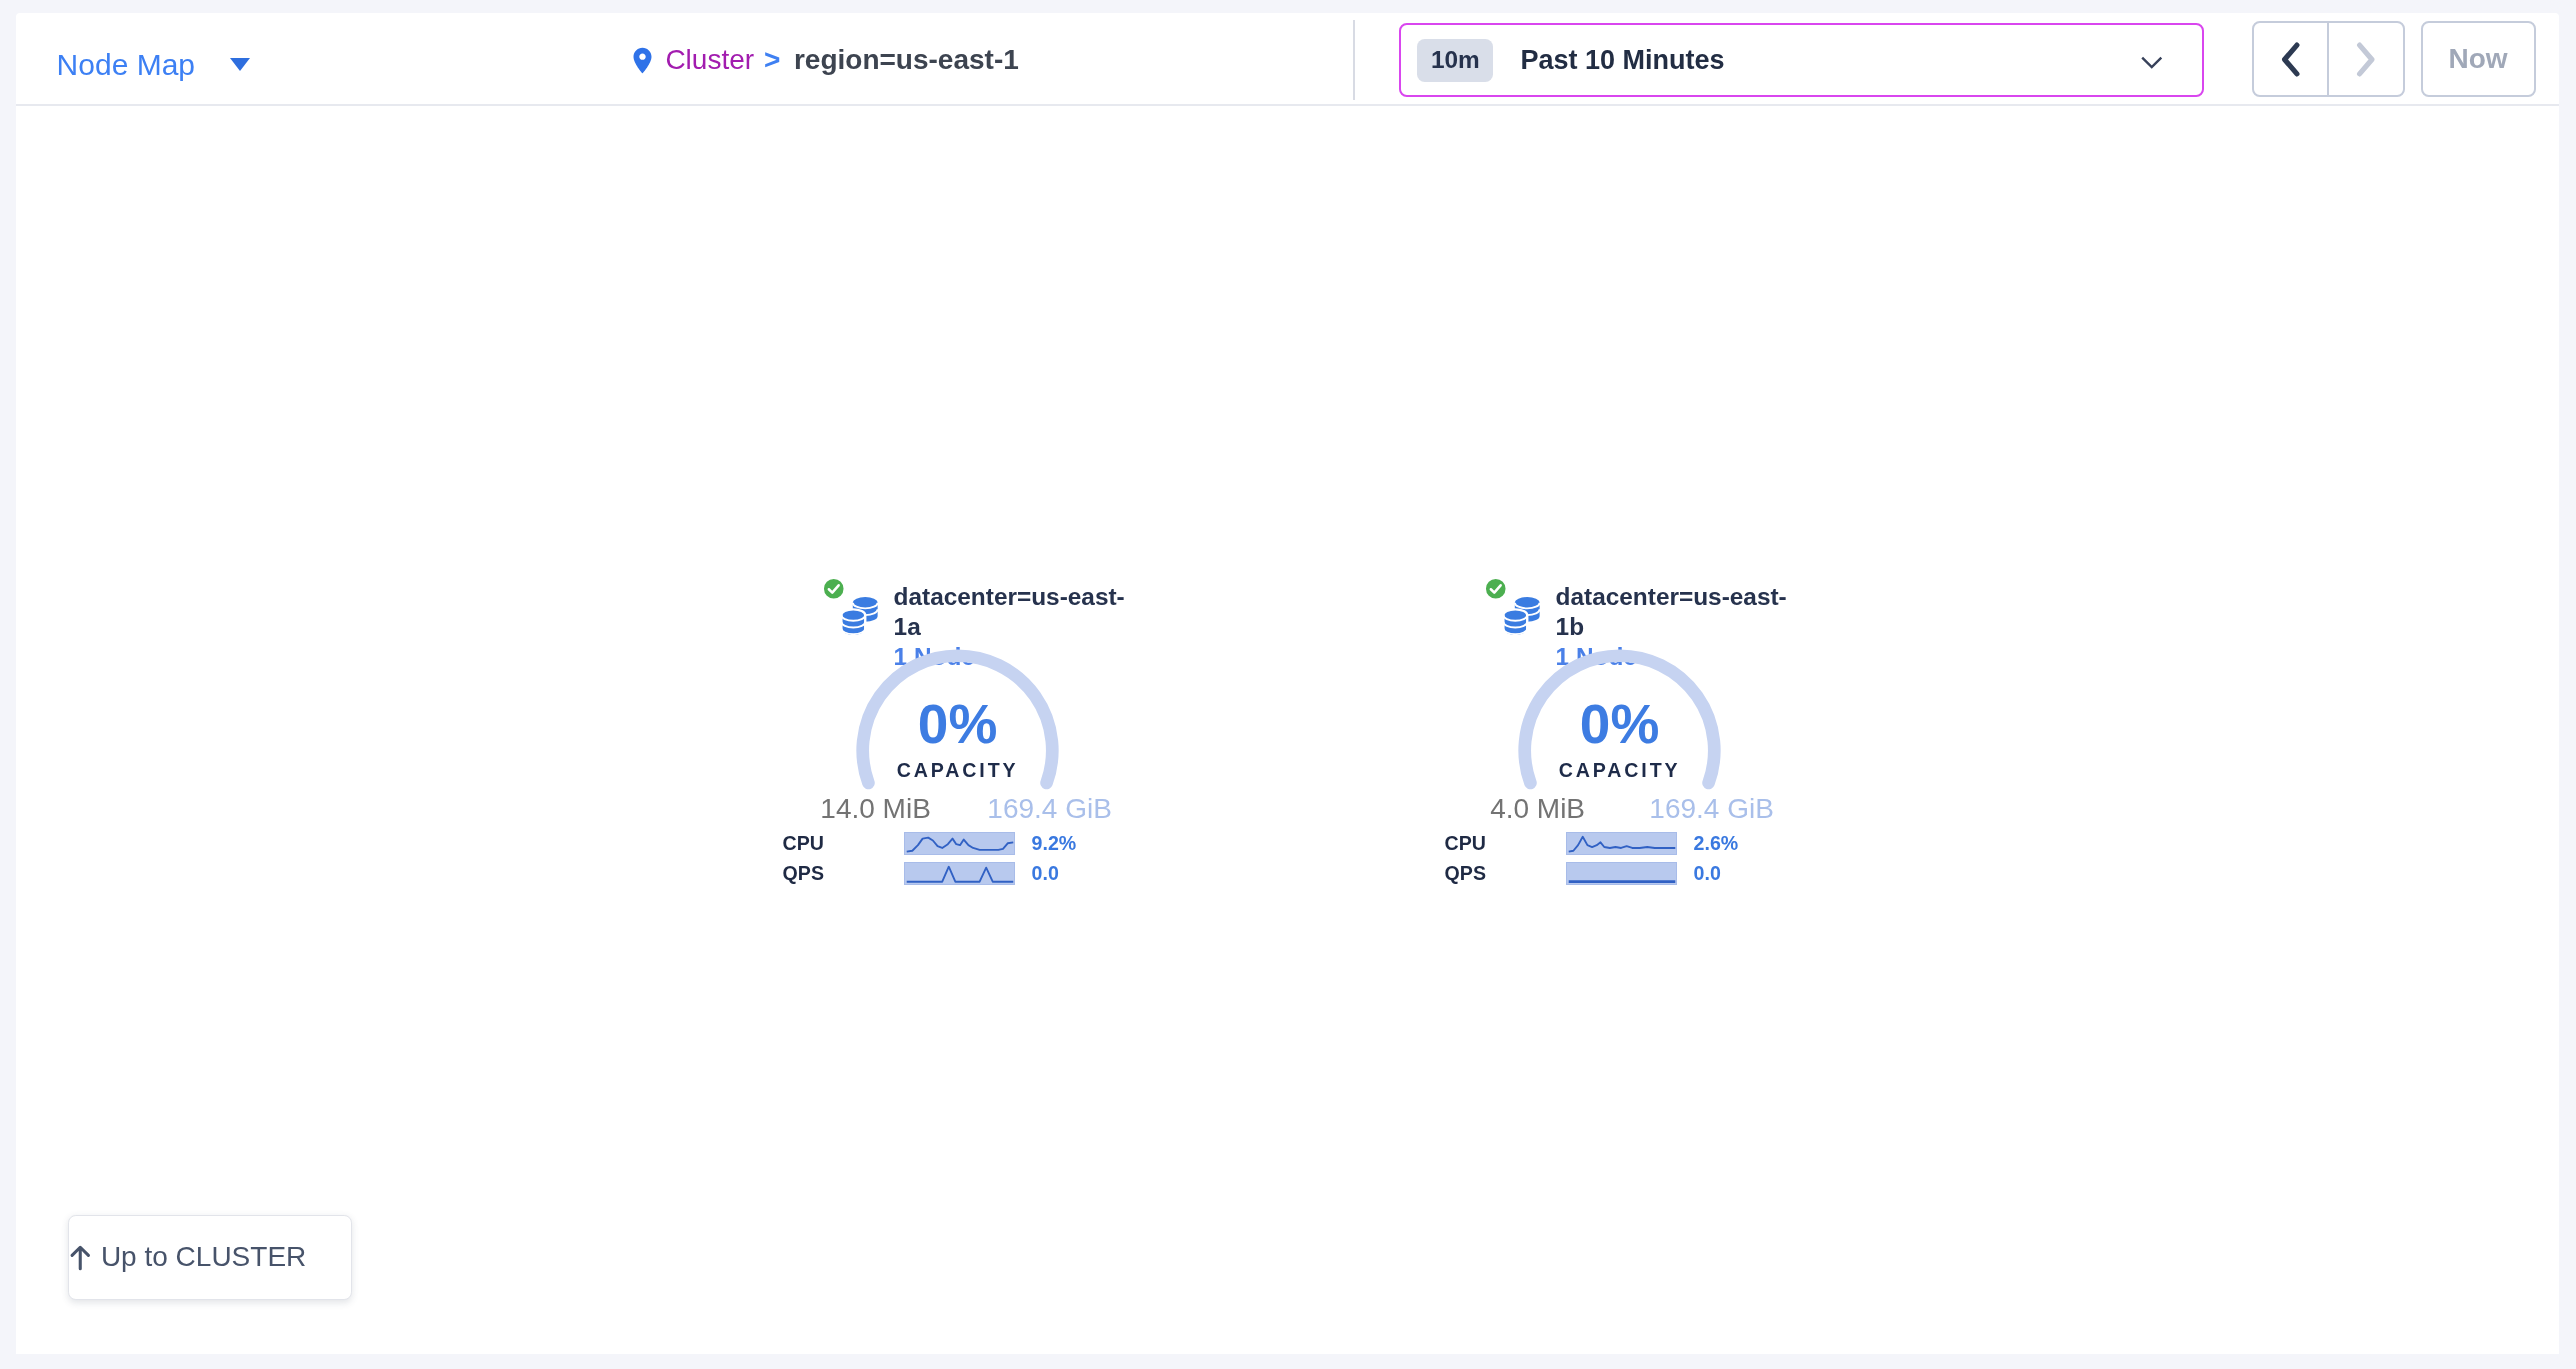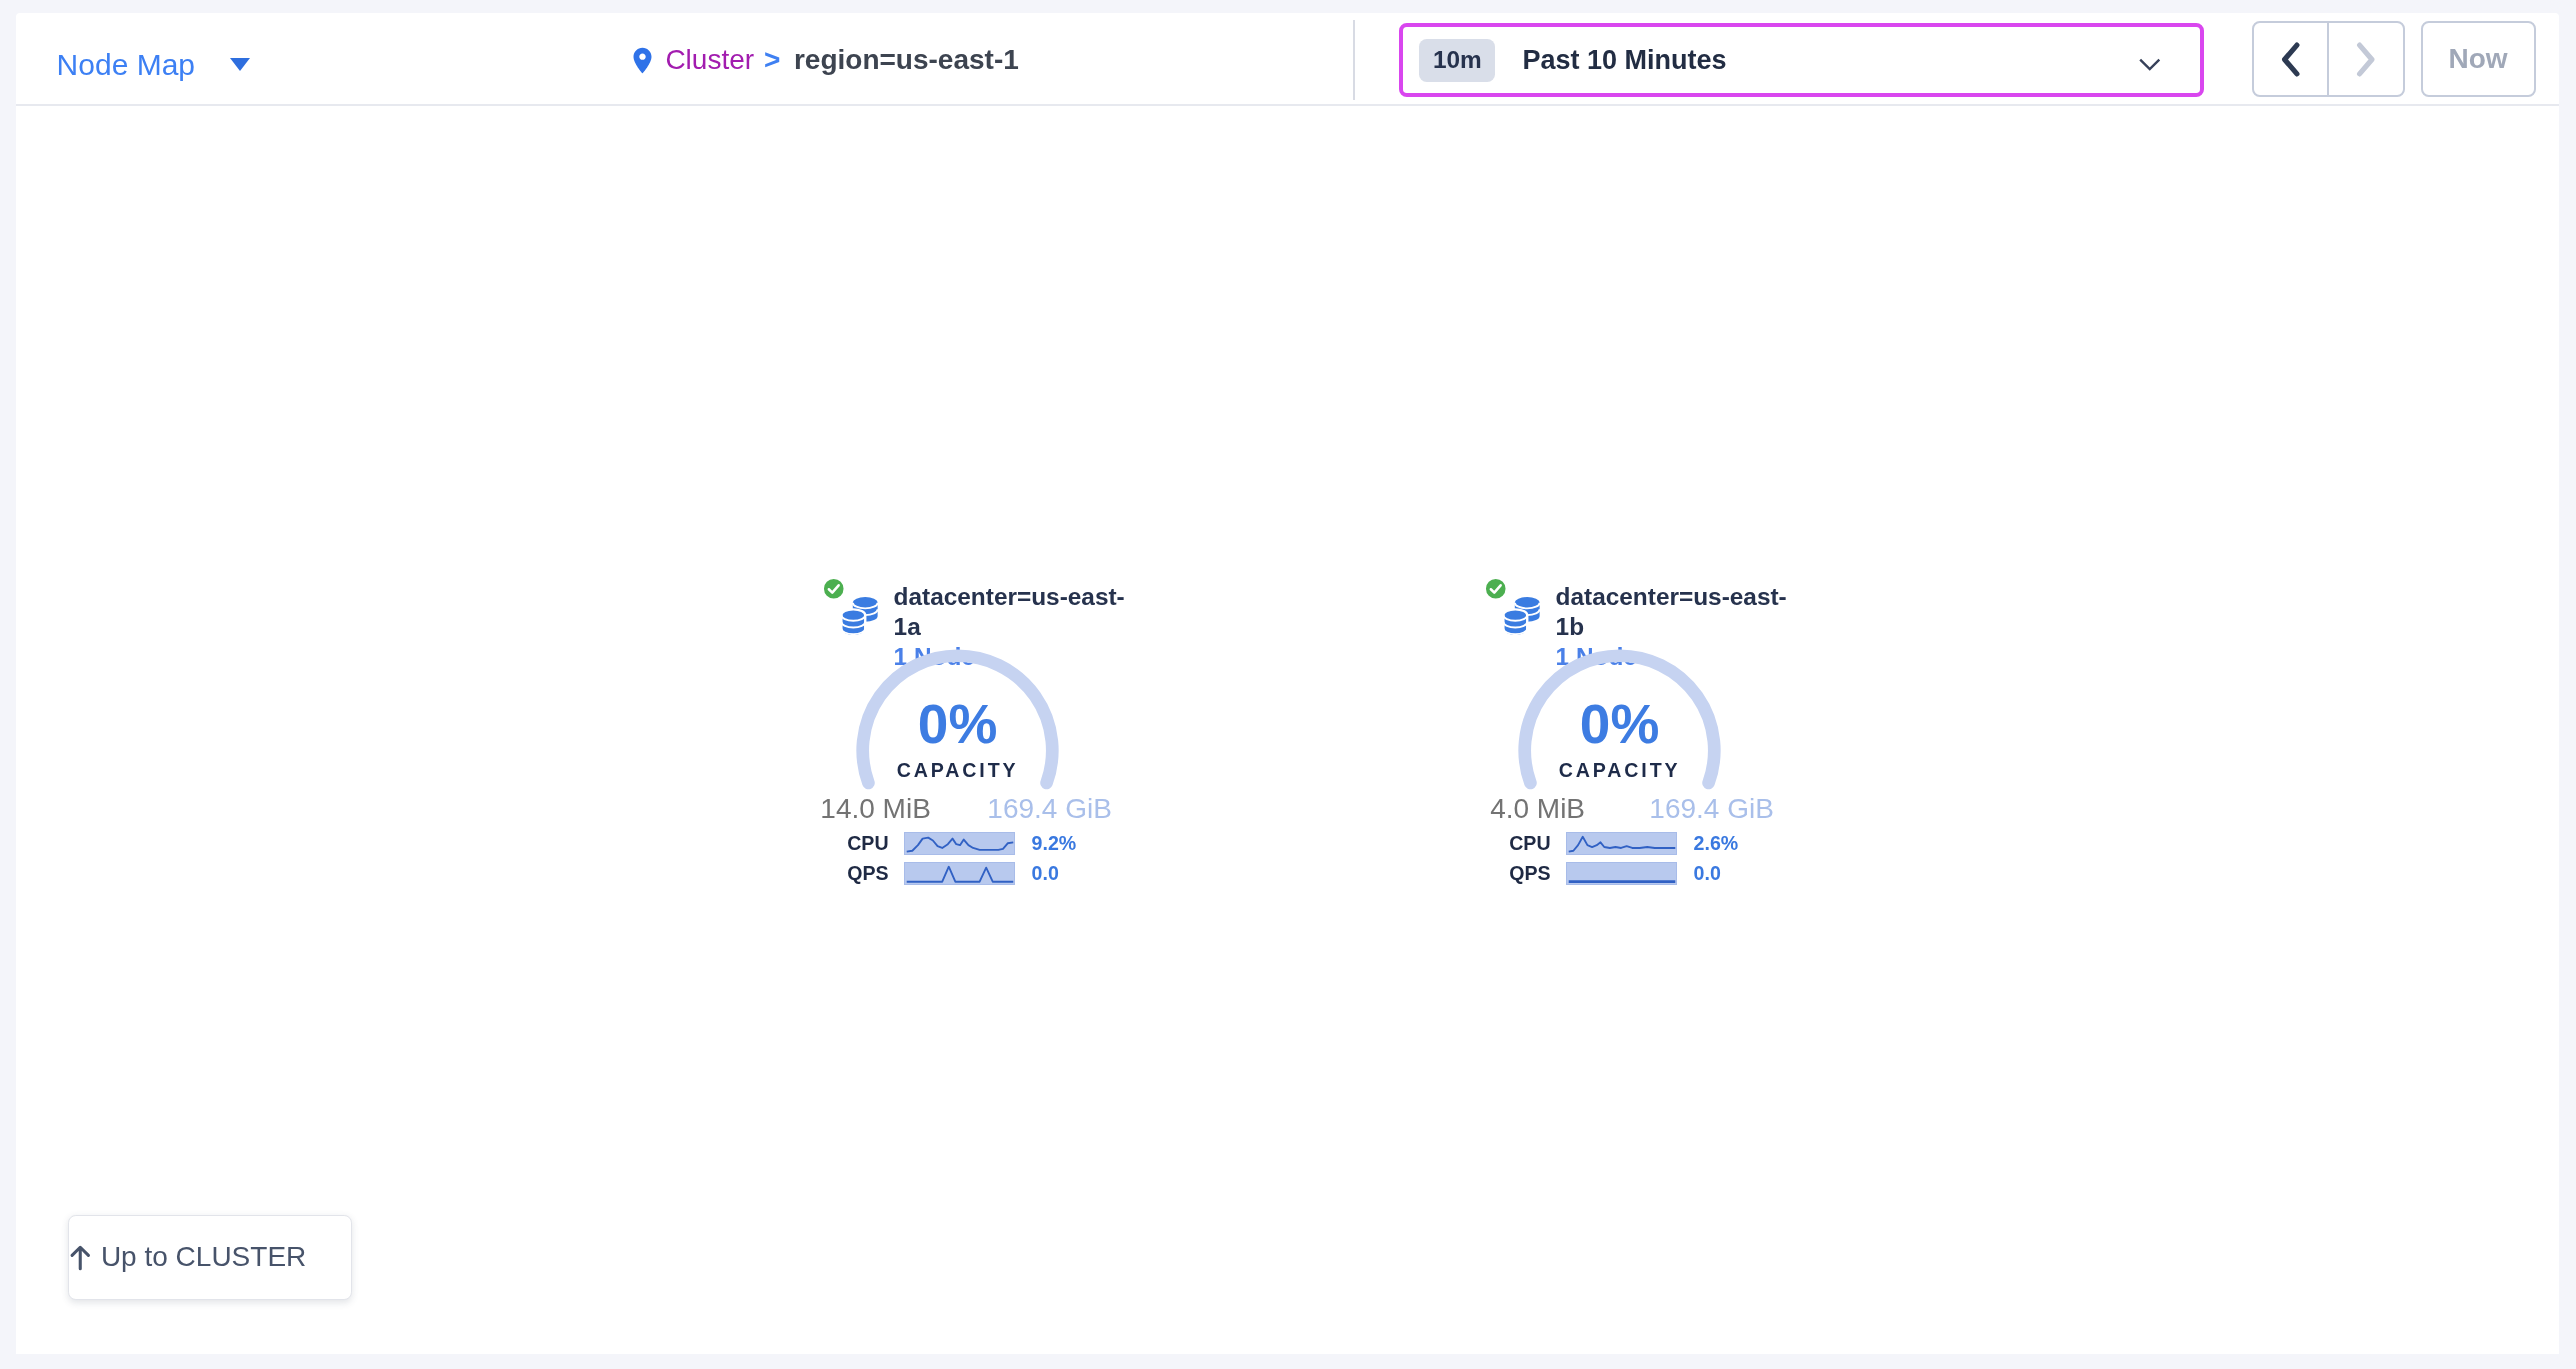--- a/index.html
+++ b/index.html
@@ -42,21 +42,21 @@
   }
   .breadcrumb .root { color:#a21caf; }
   .breadcrumb .sep  { color:#3f80f2; font-weight:bold; }
   .breadcrumb .current { color:#3d4450; font-weight:bold; margin-left:3.9px; }
   .tb-divider {
     position:absolute; left:1337px; top:7.8px; width:2px; height:80px;
     background:#d8dbe4;
   }
   .time-dropdown {
     position:absolute; left:1383px; top:10.8px; width:805px; height:74px;
-    border:4px solid #d946ef; border-radius:7.8px; background:#fff;
+    border:2px solid #d946ef; border-radius:7.8px; background:#fff;
     display:flex; align-items:center; cursor:pointer;
   }
   .time-badge {
     margin-left:16.6px;
     background:#d9dee9; border-radius:7.8px;
     padding:7.8px 13.7px;
     font-size:24.4px; font-weight:bold; color:#26324d;
   }
   .time-label {
     margin-left:27px;
@@ -106,21 +106,21 @@
     font-size:28px; color:#737373; white-space:nowrap;
   }
   .cap-total {
     position:absolute; left:267px; top:218px; transform:translateX(-50%);
     font-size:28px; color:#a9bfea; white-space:nowrap;
   }
   .metric-row { position:absolute; left:0; width:352px; height:23.5px; }
   .metric-row.r0 { top:257px; }
   .metric-row.r1 { top:287px; }
   .metric-label {
-    position:absolute; left:0; width:106px; text-align:right;
+    position:absolute; left:0; width:106px; 
     font-size:19.6px; font-weight:bold; color:#1f2a44; line-height:23.5px;
   }
   .sparkline {
     position:absolute; left:121px; top:0; width:111px; height:23.5px;
     background:#b8c9ee; border:1px solid #a8bce9;
   }
   .sparkline svg { display:block; }
   .metric-value {
     position:absolute; left:249px;
     font-size:19.6px; font-weight:bold; color:#3a79e0; line-height:23.5px;

